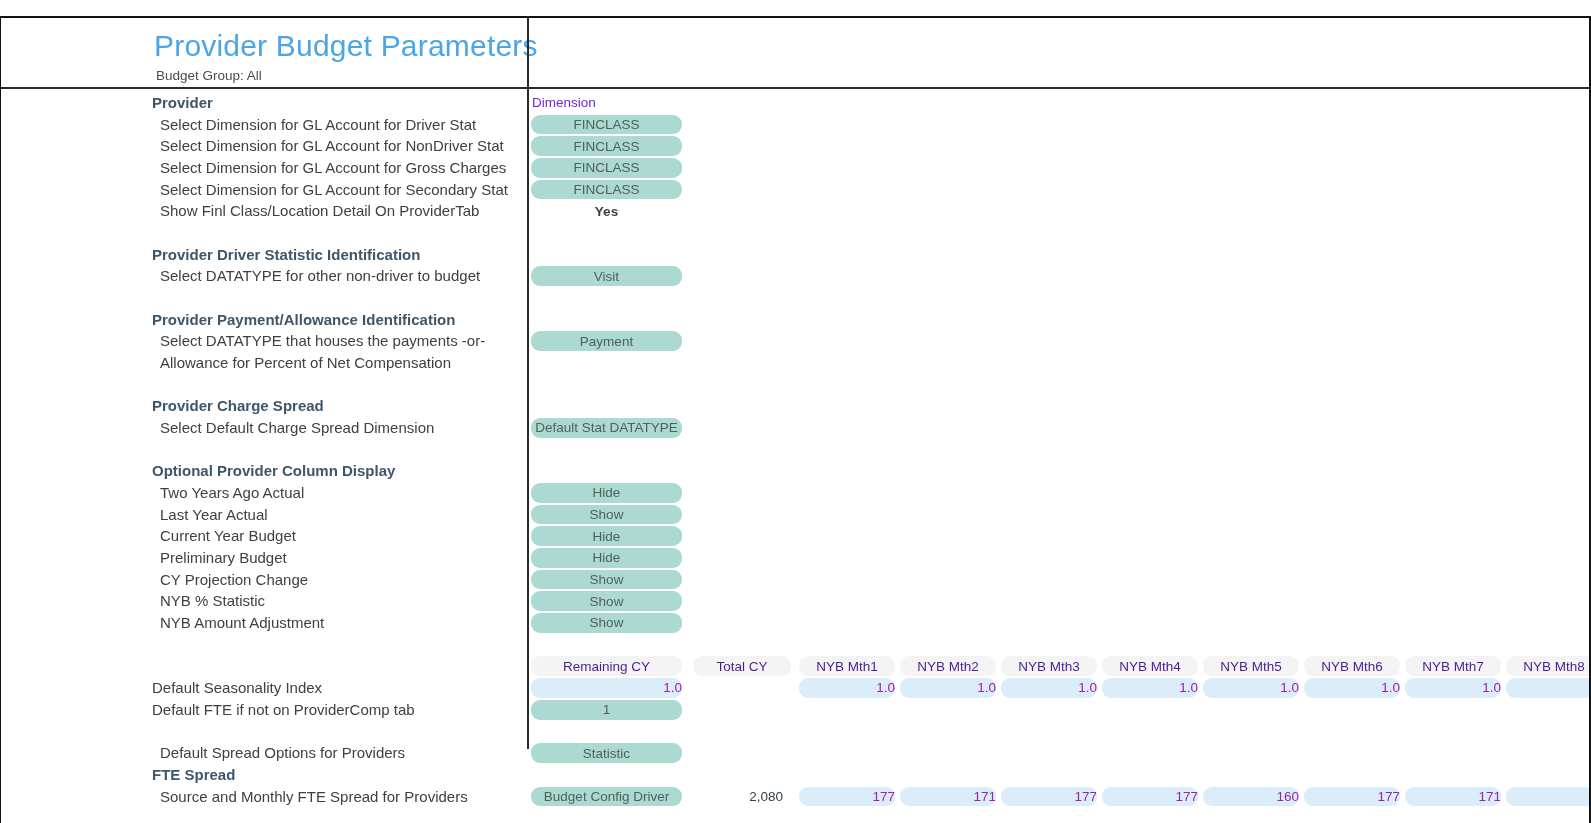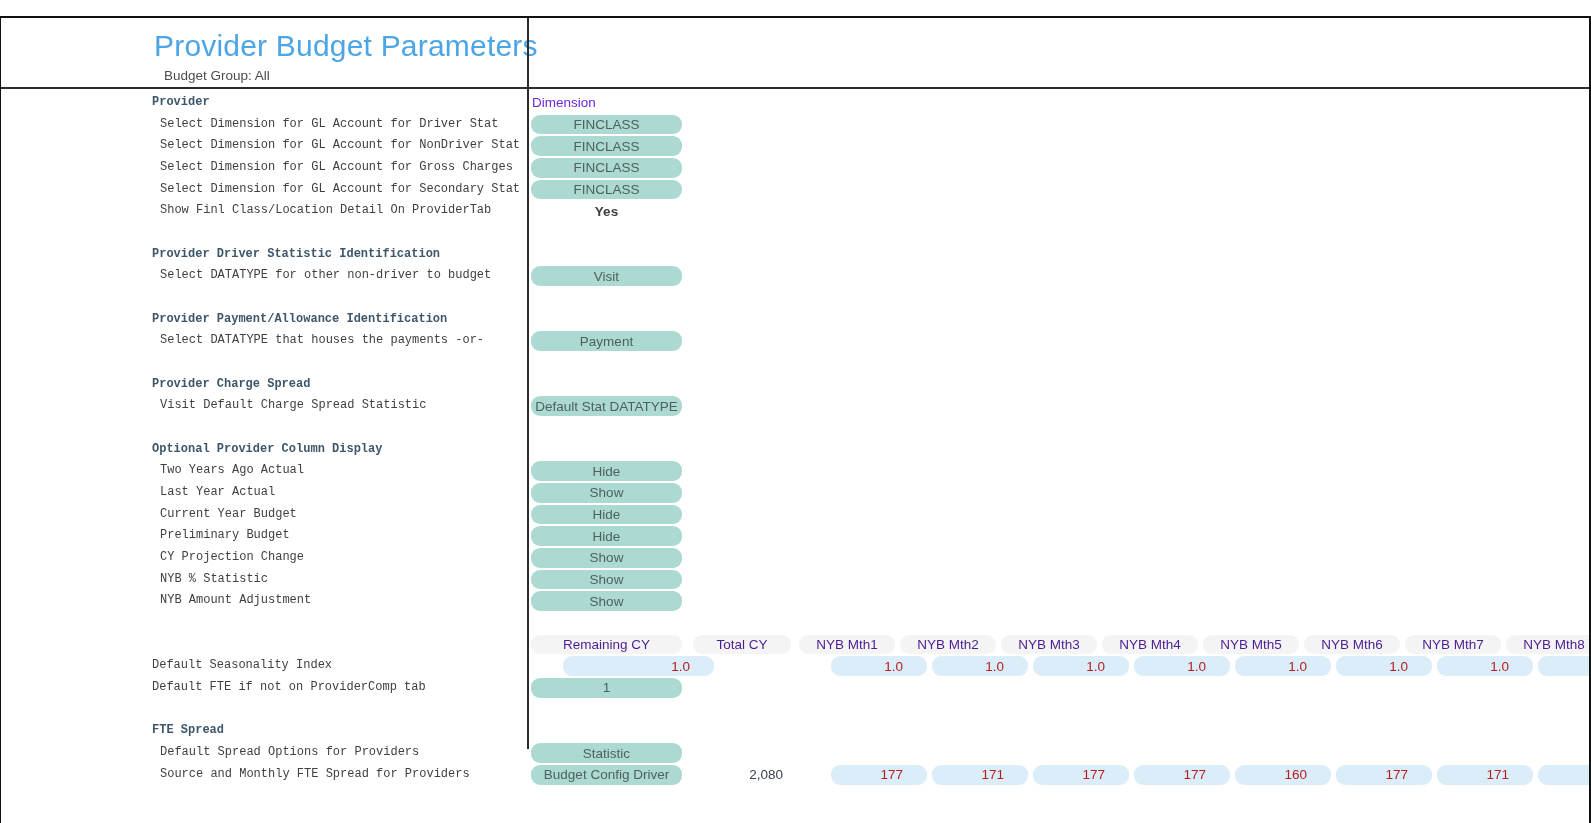--- a/index.html
+++ b/index.html
@@ -3,37 +3,37 @@
 <meta charset="utf-8">
 <style>
   html,body{margin:0;padding:0;background:#fff;font-family:"Liberation Sans",sans-serif;}
   .canvas{position:relative;width:1591px;height:823px;background:#fff;overflow:hidden;}
   .sheet{position:absolute;left:0;top:16px;width:1591px;height:813px;box-sizing:border-box;
          border:1px solid #111;border-top-width:2px;border-right-width:2px;border-bottom-width:5px;
          overflow:hidden;background:#fff;}
   .vline{position:absolute;left:526px;top:0;width:2px;height:731px;background:#2b2b2b;}
   .hline{position:absolute;left:0;top:69px;width:100%;height:2px;background:#2b2b2b;}
   .title{position:absolute;left:153px;top:11px;font-size:30px;letter-spacing:0.2px;color:#4ba5e6;white-space:nowrap;}
-  .subtitle{position:absolute;left:155px;top:50px;font-size:13.5px;color:#4d4d4d;white-space:nowrap;margin-left:8px;}
+  .subtitle{position:absolute;left:155px;top:50px;font-size:13.5px;color:#4d4d4d;white-space:nowrap;}
   .rows{position:absolute;left:0;top:74px;width:100%;}
   .row{position:relative;height:21.68px;}
-  .lbl{position:absolute;left:159px;top:0;line-height:21.68px;font-size:12px;color:#404040;white-space:nowrap;font-family:Liberation Mono, monospace;}
+  .lbl{position:absolute;left:159px;top:0;line-height:21.68px;font-size:15px;color:#404040;white-space:nowrap;}
   .sechdr{left:151px;font-weight:700;color:#3e5669;}
   .dimlbl{position:absolute;left:531px;top:0;line-height:21.68px;font-size:13.5px;color:#6d28d9;white-space:nowrap;}
   .cell{position:absolute;top:1px;height:19.7px;display:flex;align-items:center;justify-content:center;
         font-size:13.5px;box-sizing:border-box;overflow:hidden;white-space:nowrap;border-radius:9px;}
   .c-val{left:530px;width:151px;}
   .c-tot{left:692px;width:98px;}
   .c-m0{left:798px;width:96px;}.c-m1{left:899px;width:96px;}.c-m2{left:1000px;width:96px;}
   .c-m3{left:1101px;width:96px;}.c-m4{left:1202px;width:96px;}.c-m5{left:1303px;width:96px;}
   .c-m6{left:1404px;width:96px;}.c-m7{left:1505px;width:96px;}
   .teal{background:#acd9d1;color:#4e625d;}
   .plain{color:#3d3d3d;font-weight:bold;}
   .colhead{background:#f4f4f4;color:#4c1d95;}
-  .blue{background:#daedf8;color:#b91c1c;justify-content:flex-end;padding-right:24px;margin-left:32px;}
+  .blue{background:#daedf8;color:#a21caf;justify-content:flex-end;padding-right:0;}
   .numw{justify-content:flex-end;padding-right:8px;color:#39434b;}
 </style>
 </head>
 <body>
 
 <div class="canvas">
   <div class="sheet">
 
     <div class="title">Provider Budget Parameters</div>
     <div class="subtitle">Budget Group: All</div>
@@ -80,28 +80,31 @@
 
       <div class="row"></div>
 
       <div class="row">
         <span class="lbl sechdr">Provider Payment/Allowance Identification</span>
       </div>
       <div class="row">
         <span class="lbl">Select DATATYPE that houses the payments -or-</span>
         <div class="cell c-val teal">Payment</div>
       </div>
+      <div class="row">
+        <span class="lbl">Allowance for Percent of Net Compensation</span>
+      </div>
 
       <div class="row"></div>
 
       <div class="row">
         <span class="lbl sechdr">Provider Charge Spread</span>
       </div>
       <div class="row">
-        <span class="lbl">Visit Default Charge Spread Statistic</span>
+        <span class="lbl">Select Default Charge Spread Dimension</span>
         <div class="cell c-val teal">Default Stat DATATYPE</div>
       </div>
 
       <div class="row"></div>
 
       <div class="row">
         <span class="lbl sechdr">Optional Provider Column Display</span>
       </div>
       <div class="row">
         <span class="lbl">Two Years Ago Actual</span>
@@ -161,25 +164,25 @@
       </div>
 
       <div class="row">
         <span class="lbl" style="left:151px">Default FTE if not on ProviderComp tab</span>
         <div class="cell c-val teal">1</div>
       </div>
 
       <div class="row"></div>
 
       <div class="row">
-        <span class="lbl sechdr">FTE Spread</span>
+        <span class="lbl">Default Spread Options for Providers</span>
+        <div class="cell c-val teal">Statistic</div>
       </div>
       <div class="row">
-        <span class="lbl">Default Spread Options for Providers</span>
-        <div class="cell c-val teal">Statistic</div>
+        <span class="lbl sechdr">FTE Spread</span>
       </div>
       <div class="row">
         <span class="lbl">Source and Monthly FTE Spread for Providers</span>
         <div class="cell c-val teal">Budget Config Driver</div>
         <div class="cell c-tot numw">2,080</div>
         <div class="cell c-m0 blue">177</div>
         <div class="cell c-m1 blue">171</div>
         <div class="cell c-m2 blue">177</div>
         <div class="cell c-m3 blue">177</div>
         <div class="cell c-m4 blue">160</div>

